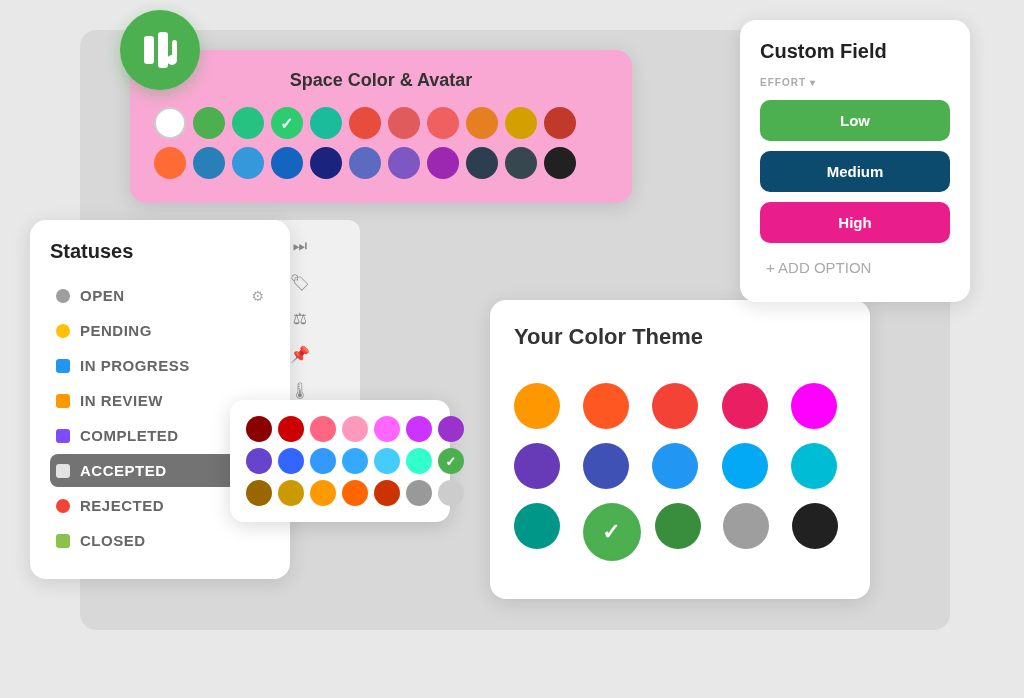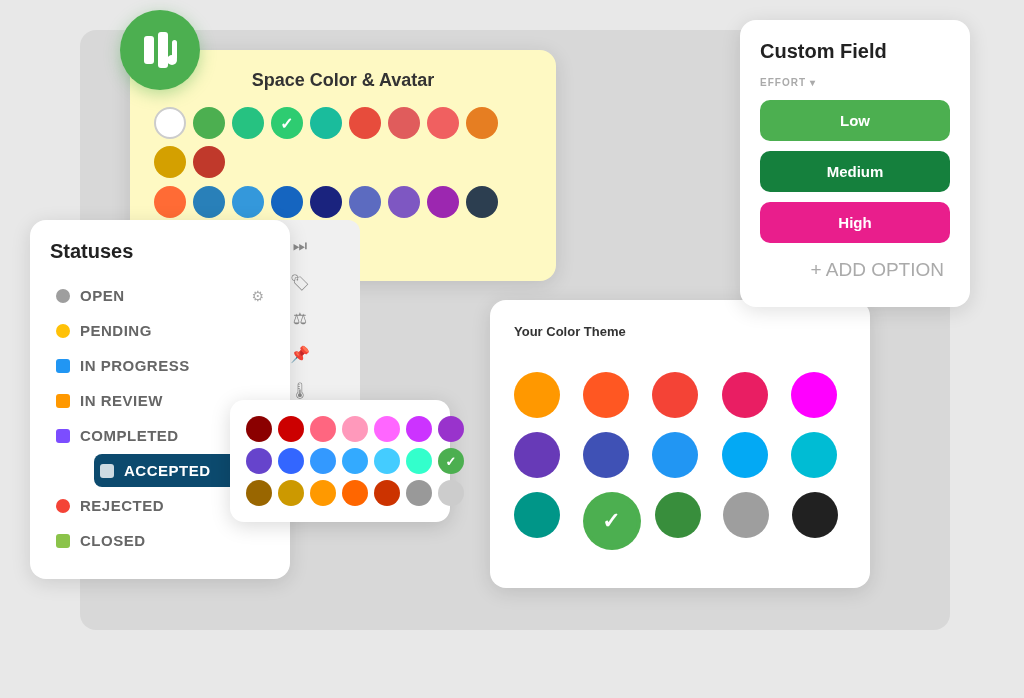--- a/index.html
+++ b/index.html
@@ -20,22 +20,22 @@
       height: 600px;
       background: #d8d8d8;
       border-radius: 16px;
     }
 
     
     .space-color-panel {
       position: absolute;
       top: 50px;
       left: 130px;
-      width: 426px;
-      background: #fef9c3;
+      width: 502px;
+      background: #f9a8d4;
       border-radius: 16px;
       padding: 20px 24px 24px;
       box-shadow: 0 4px 20px rgba(0,0,0,0.12);
     }
 
     .space-color-title {
       text-align: center;
       font-size: 18px;
       font-weight: 600;
       color: #333;
@@ -126,22 +126,21 @@
       display: flex;
       align-items: center;
       padding: 8px 6px;
       border-radius: 8px;
       margin-bottom: 2px;
       cursor: pointer;
       position: relative;
     }
 
     .status-item.active-status {
-      background: #0c4a6e;
-      margin-left: 44px;
+      background: #737373;
     }
 
     .status-dot {
       width: 14px;
       height: 14px;
       border-radius: 3px;
       margin-right: 10px;
       flex-shrink: 0;
     }
 
@@ -203,21 +202,21 @@
       top: 300px;
       left: 490px;
       width: 380px;
       background: white;
       border-radius: 16px;
       padding: 24px;
       box-shadow: 0 4px 20px rgba(0,0,0,0.12);
     }
 
     .color-theme-title {
-      font-size: 13px;
+      font-size: 22px;
       font-weight: 600;
       color: #333;
       margin-bottom: 33px;
     }
 
     .theme-grid {
       display: grid;
       grid-template-columns: repeat(5, 1fr);
       gap: 14px;
       margin-bottom: 14px;
@@ -287,27 +286,27 @@
       border: none;
       margin-bottom: 10px;
       font-size: 15px;
       font-weight: 700;
       color: white;
       cursor: pointer;
       text-align: center;
     }
 
     .cf-low { background: #4CAF50; text-align: center; }
-    .cf-medium { background: #15803d; }
+    .cf-medium { background: #0c4a6e; }
     .cf-high { background: #E91E8C; }
 
     .cf-add-option {
-      text-align: right;
+      text-align: left;
       color: #aaa;
-      font-size: 19px;
+      font-size: 15px;
       cursor: pointer;
       padding: 6px;
     }
 
     
     .logo-circle {
       position: absolute;
       top: 10px;
       left: 120px;
       width: 80px;

